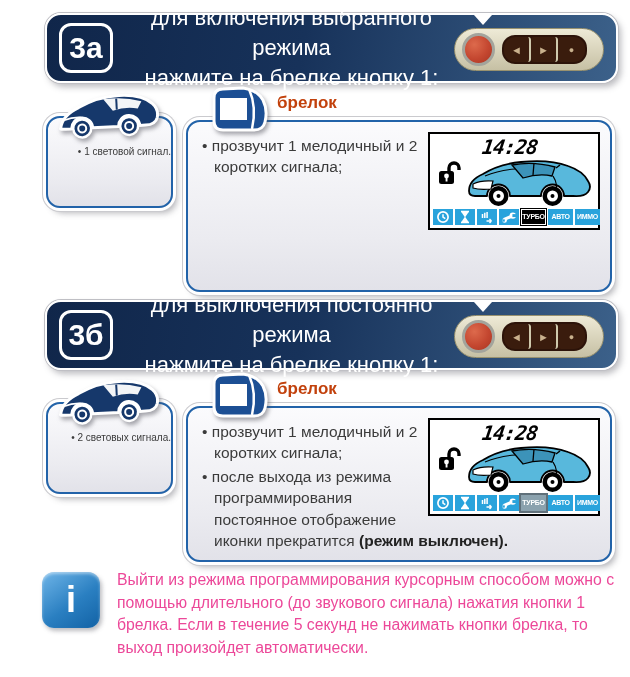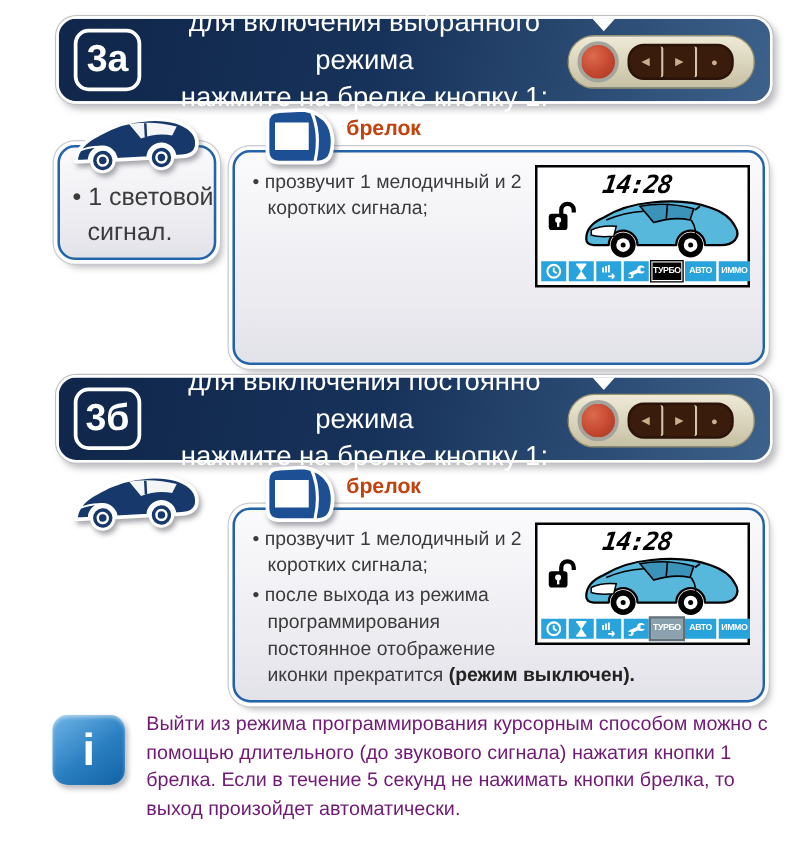--- a/index.html
+++ b/index.html
@@ -45,21 +45,21 @@
   }
   .rbtn:first-child { border-radius:11px 3px 3px 11px; border-right:2px solid #cfc9ac; }
   .rbtn:nth-child(2) { border-right:2px solid #cfc9ac; border-radius:3px; }
   .rbtn:last-child { border-radius:3px 11px 11px 3px; font-size:9px; }
   
   .box {
     position:absolute; border:2px solid #2263a9; border-radius:14px;
     background:linear-gradient(180deg,#fbfbfd 0%,#ebebf0 70%,#e2e2e9 100%);
     box-shadow:0 0 0 3px #fff, 0 0 0 4px #cacace, 4px 5px 6px rgba(90,90,100,.45);
   }
-  .note-box { left:46px; width:127px; height:92px; padding:27px 0 6px 10px; font-size:20px; line-height:1.38; }
+  .note-box { left:46px; width:127px; height:92px; padding:27px 0 6px 10px; font-size:10px; line-height:1.38;text-align:right; }
   .main-box { left:186px; width:426px; padding:13px 10px 6px 14px; font-size:15.5px; line-height:1.38; }
   .bli { margin:0 0 2px 0; padding-left:12px; text-indent:-12px; }
   .bli b { color:#222; }
   .float-icon { position:absolute; filter:drop-shadow(2px 3px 2px rgba(80,80,90,.5)); z-index:3; }
   .fob-label { position:absolute; color:#c2410c; font-size:17px; font-weight:bold; z-index:3; }
   
   .lcd {
     float:right; width:172px; height:98px; background:#fff; border:2px solid #000;
     position:relative; margin:-3px 0 4px 8px;
   }
@@ -79,21 +79,21 @@
   .mi-t { width:25px; font-size:7px; font-weight:bold; letter-spacing:-0.3px; }
   .turbo-on { background:#000; border:1px solid #fff; outline:1.5px solid #000; }
   .turbo-frame { background:#8ba2ae; outline:2px solid #60707a; }
   
   .info-icon {
     position:absolute; left:42px; top:572px; width:58px; height:56px; border-radius:12px;
     background:linear-gradient(145deg,#6fb5e8 0%,#2a7fc1 55%,#1262a5 100%);
     color:#fff; font-size:36px; font-weight:bold; display:flex; align-items:center; justify-content:center;
     box-shadow:inset 0 2px 3px rgba(255,255,255,.45), 2px 3px 4px rgba(90,90,100,.4);
   }
-  .info-text { position:absolute; left:117px; top:569px; width:498px; font-size:15.8px; line-height:1.43; color:#701a75; }
+  .info-text { position:absolute; left:117px; top:569px; width:498px; font-size:15.8px; line-height:1.43; color:#ec4899; }
 </style>
 </head>
 <body>
 
 <svg width="0" height="0" style="position:absolute">
   <defs>
     <g id="car-navy">
       <path d="M6,40 Q8,27 25,20 Q44,10 66,10 Q89,10 99,20 Q105,26 103,34 Q101,41 91,41 L85,41 A10.5,10.5 0 0 0 64,41 L38,41 A10.5,10.5 0 0 0 17,41 L11,41 Q5,41 6,40 Z" fill="#16386b" stroke="#ffffff" stroke-width="3" stroke-linejoin="round"></path>
       <path d="M50,13 L59,25 Q72,21 84,24 L88,17 Q70,11 50,13 Z" fill="#ffffff" opacity="0.95"></path>
       <path d="M63,13 L63,24" stroke="#16386b" stroke-width="2"></path>
@@ -239,20 +239,23 @@
           <div class="rbtn">●</div>
         </div>
       </div>
     </div>
   </div>
 
   <svg class="float-icon" style="left:54px; top:372px" width="110" height="56" viewBox="0 0 110 56">
       <use href="#car-navy" transform="rotate(-3 55 28)"></use>
     </svg>
 
+  <div class="box note-box" style="top:402px">
+    <p class="bli"><span>•&nbsp;</span><span>2 световых сигнала.</span></p>
+  </div>
 
   <svg class="float-icon" style="left:207px; top:371px" width="64" height="49" viewBox="0 0 64 49">
       <use href="#keyfob"></use>
     </svg>
   <div class="fob-label" style="left:277px; top:379px">брелок</div>
 
   <div class="box main-box" style="top:406px; height:156px">
     <div class="lcd">
       <div class="lcd-time">14:28</div>
       <svg class="lcd-lock" width="26" height="26" viewBox="0 0 26 26">

